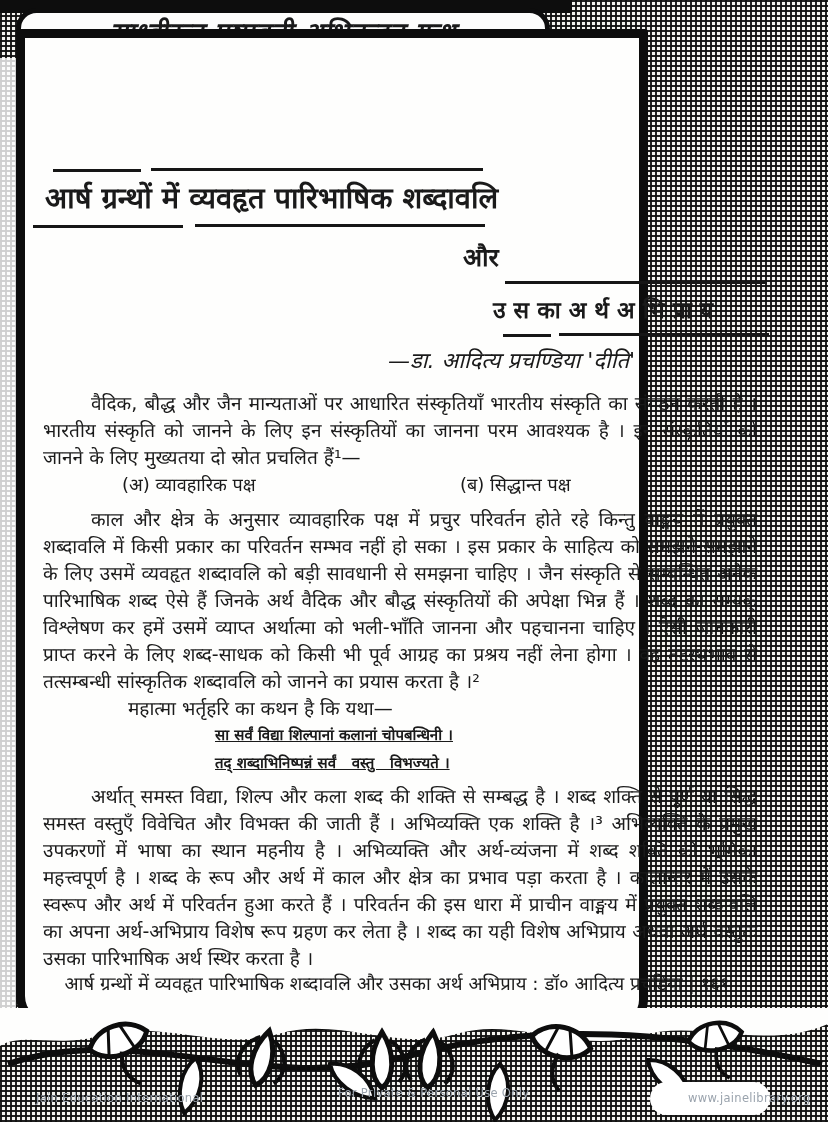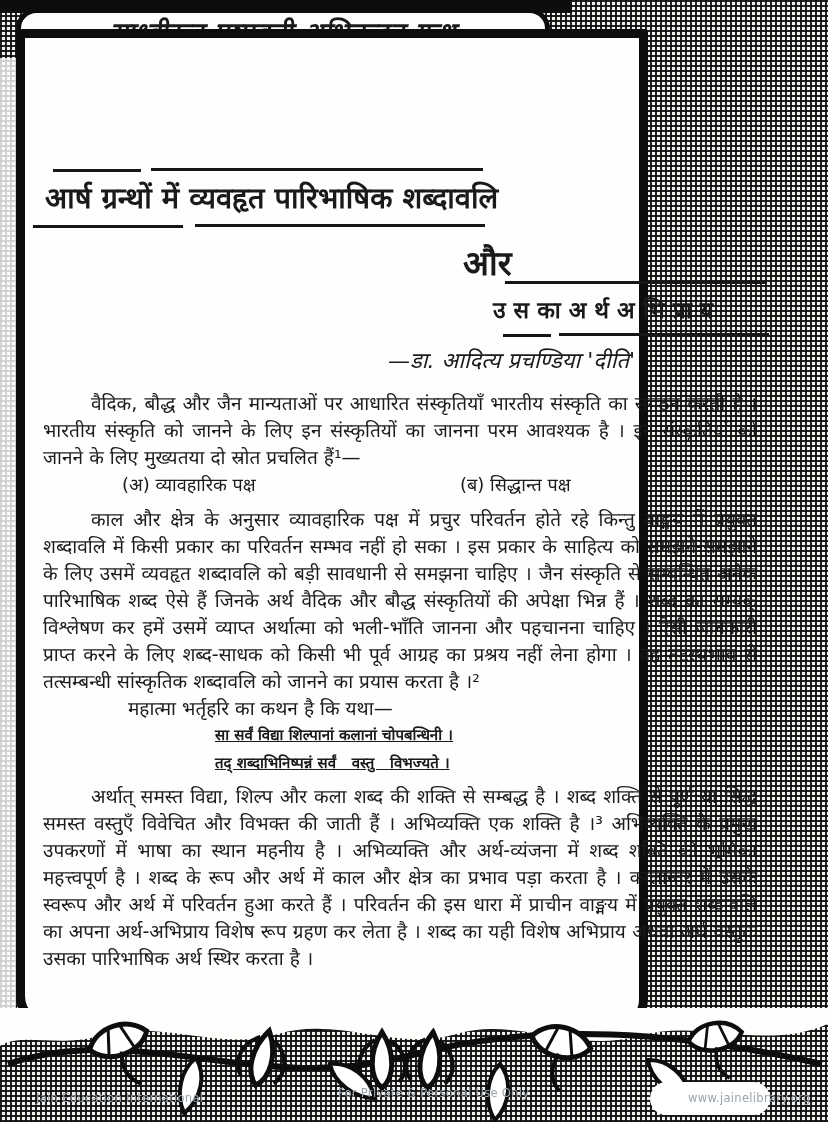--- a/index.html
+++ b/index.html
@@ -21,21 +21,21 @@
   }
   .content-box {
     position:absolute; left:16px; top:29px; width:632px; height:1001px;
     background:#fefefd; border:9px solid #0d0d0d;
     border-radius:3px 3px 30px 34px;
   }
   .left-fade { position:absolute; left:0; top:58px; width:16px; height:950px; background:rgba(255,255,255,.8); }
   .rule { position:absolute; height:3px; background:#161616; }
   .rule.thin { height:2.5px; }
   .main-title { position:absolute; left:20px; top:139px; width:480px; font-size:29px; font-weight:bold; white-space:nowrap; }
-  .aur { position:absolute; left:438px; top:201px; font-size:34px; font-weight:bold; }
+  .aur { position:absolute; left:438px; top:201px; font-size:25px; font-weight:bold; }
   .subtitle { position:absolute; left:468px; top:255px; width:280px; font-size:23px; font-weight:bold; white-space:nowrap; }
   .author { position:absolute; right:4px; top:306px; font-size:22px; font-style:italic; white-space:nowrap; }
   .para {
     position:absolute; left:18px; width:714px;
     font-size:19px; line-height:27px; text-align:justify; text-justify:inter-word;
   }
   .para.indent { text-indent:48px; }
   .p1 { top:352px; }
   .list-row { position:absolute; top:434px; left:18px; width:714px; height:26px; font-size:18px; }
   .list-a { position:absolute; left:79px; }
@@ -92,20 +92,21 @@
     </div>
 
     <div class="para indent p2">काल और क्षेत्र के अनुसार व्यावहारिक पक्ष में प्रचुर परिवर्तन होते रहे किन्तु वाङ्मय में प्रयुक्त शब्दावलि में किसी प्रकार का परिवर्तन सम्भव नहीं हो सका ।  इस प्रकार के साहित्य को समझने-समझाने के लिए उसमें व्यवहृत शब्दावलि को बड़ी सावधानी से समझना चाहिए । जैन  संस्कृति से सम्बन्धित अनेक पारिभाषिक शब्द ऐसे हैं जिनके अर्थ वैदिक और बौद्ध संस्कृतियों की अपेक्षा भिन्न हैं । शब्द का सम्यक् विश्लेषण कर हमें उसमें व्याप्त अर्थात्मा को भली-भाँति जानना और पहचानना चाहिए । ऐसी जानकारी प्राप्त करने के लिए शब्द-साधक को किसी भी पूर्व आग्रह का प्रश्रय नहीं लेना होगा । वह तटस्थभाव से तत्सम्बन्धी सांस्कृतिक शब्दावलि को जानने का प्रयास करता है ।²</div>
 
     <div class="quote-intro">महात्मा भर्तृहरि का कथन है कि यथा—</div>
     <div class="verse v1">सा सर्वं विद्या शिल्पानां कलानां चोपबन्धिनी ।</div>
     <div class="verse v2">तद् शब्दाभिनिष्पन्नं सर्वं   वस्तु   विभज्यते ।</div>
 
     <div class="para indent p3">अर्थात् समस्त विद्या, शिल्प और कला शब्द की शक्ति से सम्बद्ध है ।  शब्द  शक्ति  से  पूर्ण  या सिद्ध समस्त वस्तुएँ विवेचित और विभक्त की जाती हैं ।  अभिव्यक्ति एक शक्ति है ।³ अभिव्यक्ति के प्रमुख उपकरणों में भाषा का स्थान महनीय है ।  अभिव्यक्ति और अर्थ-व्यंजना में शब्द शक्ति की भूमिका महत्त्वपूर्ण है । शब्द के रूप और अर्थ में काल और क्षेत्र का प्रभाव पड़ा करता है ।  कालान्तर में  उसके स्वरूप और अर्थ में परिवर्तन हुआ करते हैं । परिवर्तन की इस धारा में प्राचीन वाङ्मय में प्रयुक्त शब्दावलि का अपना अर्थ-अभिप्राय विशेष रूप ग्रहण कर लेता है ।  शब्द का यही विशेष अभिप्राय अथवा अर्थ वस्तुतः उसका पारिभाषिक अर्थ स्थिर करता है ।</div>
 
+    <div class="footer-line">आर्ष ग्रन्थों में व्यवहृत पारिभाषिक शब्दावलि और उसका अर्थ अभिप्राय : डॉ० आदित्य प्रचंडिया | १६१</div>
   </div>
 
   <div class="left-fade"></div>
 
   <svg class="floral-band" viewBox="0 0 828 114" aria-hidden="true">
     <defs>
       <g id="bud">
         <path d="M0,-30 C -14,-8 -12,16 0,26 C 12,16 14,-8 0,-30 Z" fill="#ffffff" stroke="#0d0d0d" stroke-width="5"></path>
         <path d="M-7,-22 C -24,-12 -28,8 -17,20" fill="none" stroke="#0d0d0d" stroke-width="4"></path>
         <path d="M7,-22 C 24,-12 28,8 17,20" fill="none" stroke="#0d0d0d" stroke-width="4"></path>

